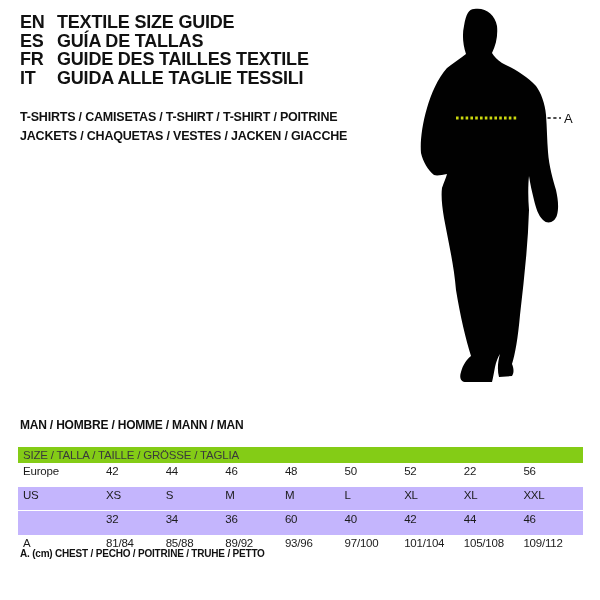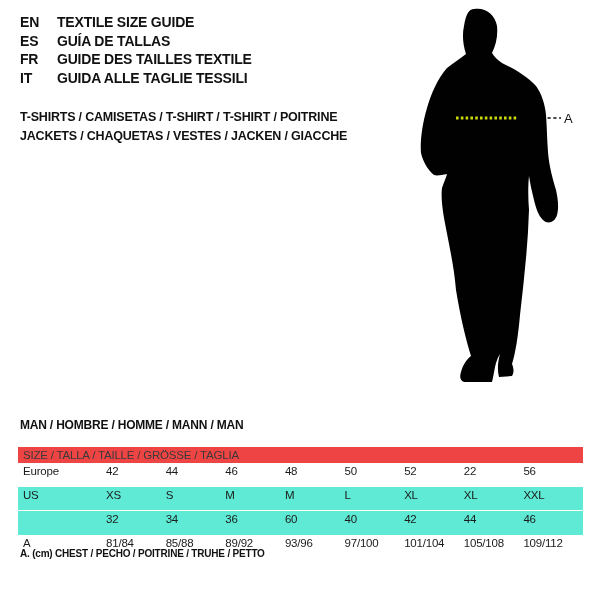--- a/index.html
+++ b/index.html
@@ -4,36 +4,36 @@
 <style>
   html,body{margin:0;padding:0;}
   body{
     width:600px;height:600px;position:relative;background:#ffffff;
     font-family:"Liberation Sans","DejaVu Sans",sans-serif;
     color:#111;overflow:hidden;
     -webkit-font-smoothing:antialiased;
   }
   
   .lang-block{position:absolute;left:20px;top:13px;}
-  .lang-row{display:flex;font-weight:bold;font-size:14px;line-height:18.6px;letter-spacing:-0.2px;}
+  .lang-row{display:flex;font-weight:bold;font-size:18px;line-height:18.6px;letter-spacing:-0.2px;}
   .lang-code{width:37px;flex:0 0 37px;}
   
   .cat-block{position:absolute;left:20px;top:108px;}
   .cat-line{font-weight:bold;font-size:12.5px;line-height:19px;letter-spacing:-0.2px;white-space:nowrap;}
   
   .figure-wrap{position:absolute;left:390px;top:0;width:210px;height:410px;}
   
   .section-title{position:absolute;left:20px;top:418px;font-weight:bold;font-size:12px;letter-spacing:-0.2px;white-space:nowrap;}
   
   .size-table{position:absolute;left:18px;top:447px;width:565px;font-size:11.5px;letter-spacing:-0.2px;}
-  .t-header{background:#ef4444;height:16px;line-height:16px;padding-left:5px;color:#3a3a3a;white-space:nowrap;}
+  .t-header{background:#84cc16;height:16px;line-height:16px;padding-left:5px;color:#3a3a3a;white-space:nowrap;}
   .t-row{display:grid;grid-template-columns:88px repeat(8,1fr);height:24px;line-height:16px;box-sizing:border-box;}
   .t-row .lbl{text-align:left;padding-left:5px;color:#1b1b1b;}
   .t-row .val{color:#1b1b1b;}
-  .t-row.stripe{background:#5eead4;}
+  .t-row.stripe{background:#c4b5fd;}
   .t-row.stripe-first{border-bottom:1px solid #ffffff;}
   
   .footnote{position:absolute;left:20px;top:548px;font-weight:bold;font-size:10px;letter-spacing:-0.2px;white-space:nowrap;}
 </style>
 </head>
 <body>
 
 <div class="lang-block">
   <div class="lang-row">
     <span class="lang-code">EN</span>

